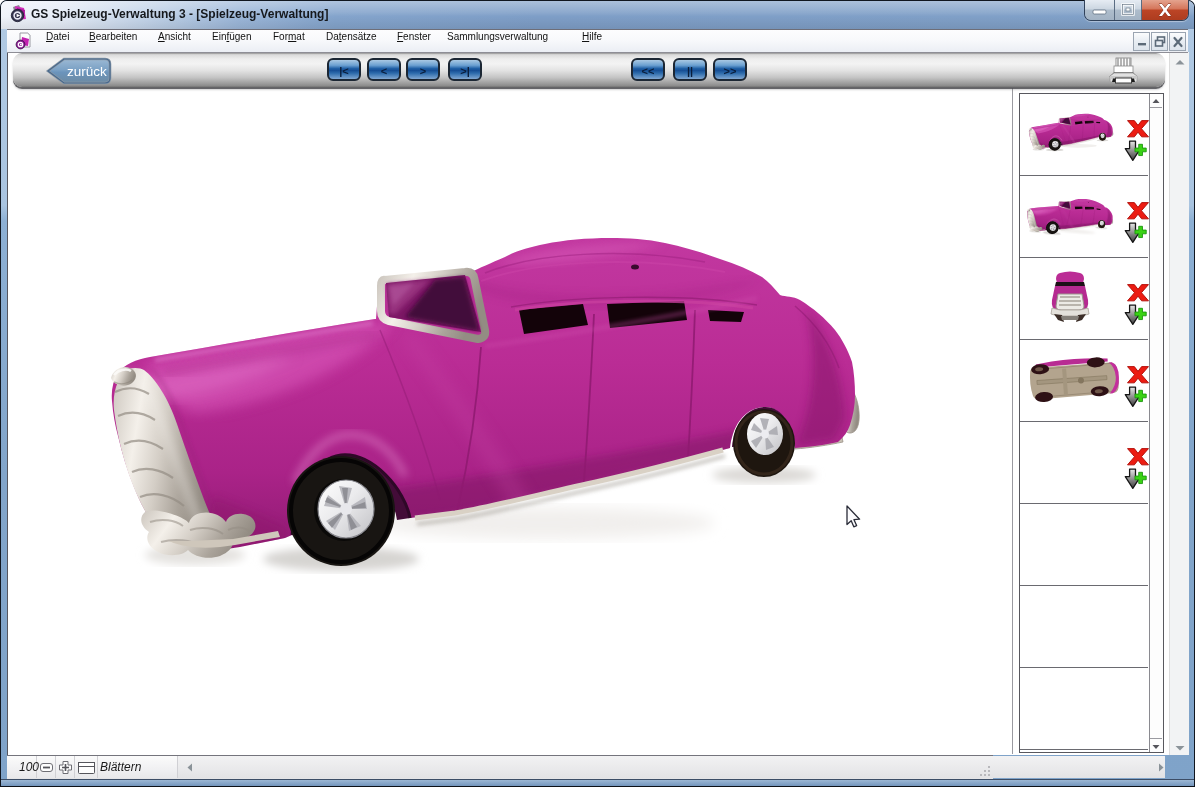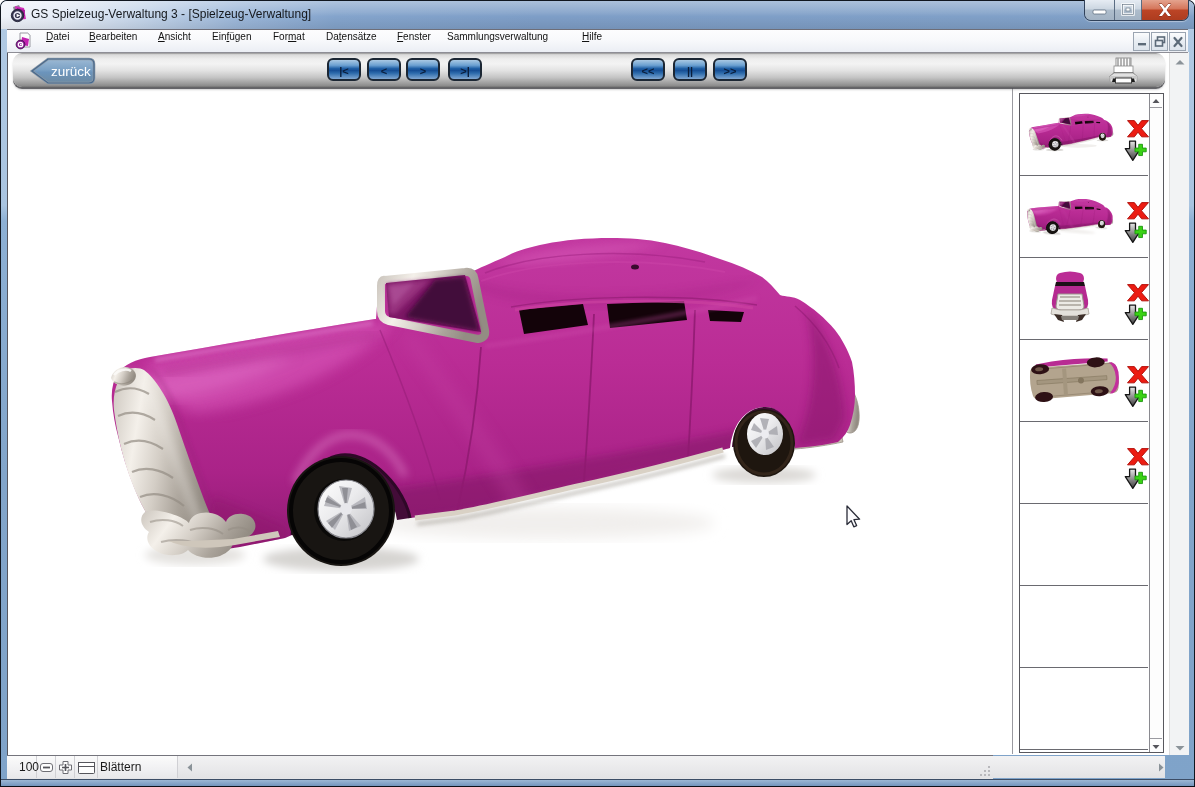--- a/index.html
+++ b/index.html
@@ -7,21 +7,21 @@
 #win{position:absolute;left:0;top:0;width:1195px;height:787px;
   background:#8fadc9;border-radius:7px 7px 0 0;}
 #winborder{position:absolute;left:0;top:0;width:1193px;height:786px;border:1px solid #10161f;
   border-bottom:none;border-radius:7px 7px 0 0;
   background:linear-gradient(180deg,#c2d5ea 0%,#b0c9e3 4%,#a9c4e0 26%,#8db0d4 28%,#82a5ca 60%,#7fa3c9 100%);}
 
 #titlebar{position:absolute;left:1px;top:1px;width:1193px;height:28px;border-radius:6px 6px 0 0;
   background:linear-gradient(90deg,#eff3fa 0%,#e4ebf6 5%,#c3d4e9 12%,#9bb6d8 20%,#84a4cc 28%,#7e9ec7 45%,#81a1c8 100%);}
 #titlebar:after{content:"";position:absolute;left:0;top:0;width:100%;height:100%;border-radius:6px 6px 0 0;
   background:linear-gradient(180deg,rgba(255,255,255,.35) 0%,rgba(255,255,255,.12) 40%,rgba(0,0,0,0) 55%,rgba(0,0,0,.08) 100%);}
-#apptitle{position:absolute;left:31px;top:7px;font-size:12px;color:#15181c;z-index:3;}
+#apptitle{position:absolute;left:31px;top:7px;font-size:12px;color:#15181c;z-index:3;font-weight:bold;}
 #appicon{position:absolute;left:9px;top:4px;width:20px;height:20px;z-index:3;}
 
 #capbtns{position:absolute;left:1084px;top:0px;width:103px;height:20px;z-index:5;
   border:1px solid #30415a;border-top:none;border-radius:0 0 7px 7px;overflow:hidden;
   box-shadow:0 1px 1px rgba(255,255,255,.4);}
 .cb{position:absolute;top:0;height:20px;background:linear-gradient(180deg,#e6ecf3 0%,#ccd6e1 45%,#aebdcc 50%,#a3b3c4 100%);}
 #cb-min{left:0;width:29px;border-right:1px solid #5a6c82;}
 #cb-max{left:30px;width:26px;border-right:1px solid #5a6c82;}
 #cb-close{left:57px;width:46px;background:linear-gradient(180deg,#e4a38e 0%,#d4755a 45%,#bc4526 50%,#ad3c1f 100%);}
 
@@ -31,38 +31,38 @@
 .mi{position:absolute;top:1px;font-size:10px;color:#121212;margin-left:8px;}
 .mi u{text-decoration:underline;}
 #mdiicon{position:absolute;left:8px;top:2px;width:18px;height:18px;}
 #mdibtns{position:absolute;right:2px;top:2px;height:17px;z-index:3;font-size:0;}
 .mdib{display:inline-block;width:15px;height:17px;margin-left:1px;border:1px solid #9aa4b1;
   background:linear-gradient(180deg,#fbfcfd,#e8edf3 50%,#dde4ec 100%);position:relative;vertical-align:top;}
 
 #toolbar{position:absolute;left:13px;top:53px;width:1152px;height:34px;border-radius:9px;
   background:linear-gradient(180deg,#8f8f8f 0%,#dadada 5%,#eeeeee 18%,#f3f3f3 32%,#e2e2e2 52%,#c4c4c4 72%,#a0a0a0 88%,#8a8a8a 97%,#6f6f6f 100%);
   box-shadow:0 2px 0 rgba(73,73,76,.8),0 3px 2px rgba(120,120,125,.35);z-index:1;}
-#zurueck{position:absolute;left:15px;top:4px;width:66px;height:26px;}
+#zurueck{position:absolute;left:31px;top:4px;width:66px;height:26px;}
 .navb{position:absolute;top:5px;width:34px;height:23px;border-radius:6px;border:2px solid #1c2734;
   background:linear-gradient(180deg,#a9c8e3 0%,#6ba0d1 28%,#1f5fa5 45%,#174f95 55%,#2e6cac 70%,#80a7d2 100%);
   color:#0a1e3c;font-size:11px;font-weight:bold;text-align:center;line-height:23px;box-sizing:border-box;}
 
 #content{position:absolute;left:7px;top:52px;width:1162px;height:703px;background:#fff;
   border-left:1px solid #56565e;z-index:0;}
 
 #vscroll{position:absolute;left:1169px;top:52px;width:19px;height:703px;background:#f2f3f4;
   border-left:1px solid #dcdcdc;}
 
 #sideline{position:absolute;left:1012px;top:88px;width:1px;height:666px;background:#9a9aa0;}
 #listbox{position:absolute;left:1019px;top:93px;width:143px;height:658px;border:1px solid #58585e;background:#fff;}
 .cell{position:absolute;left:0px;width:128px;height:82px;border-bottom:1px solid #6a6a70;background:#fff;box-sizing:border-box;}
 #sbscroll{position:absolute;right:0;top:0;width:13px;height:658px;border-left:1px solid #8a8a90;background:#fdfdfd;}
 
 #statusbar{position:absolute;left:7px;top:755px;width:986px;height:23px;
-  background:linear-gradient(180deg,#fafafa,#eeeeee 60%,#e4e4e6 100%);border-top:1px solid #74747c;z-index:2;}
+  background:linear-gradient(180deg,#fafafa,#eeeeee 60%,#e4e4e6 100%);border-top:1px solid #74747c;z-index:2;font-style:italic;}
 #botborder{position:absolute;left:1px;top:779px;width:1193px;height:7px;
   background:linear-gradient(180deg,#9db8d4,#7b9cc2 70%,#6c8db4 100%);border-top:1px solid #3c4d66;}
 #blackbottom{position:absolute;left:0;top:786px;width:1195px;height:1px;background:#0d1118;}
 .t{position:absolute;}
 #printer{position:absolute;left:1093px;top:4px;width:34px;height:30px;}
 #vscroll svg{position:absolute;left:3px;}
 .sb-arr{position:absolute;left:0;width:12px;height:13px;background:#fdfdfd;}
 #statusbar .seg{position:absolute;top:0;height:22px;border-right:1px solid #d0d0d4;background:linear-gradient(180deg,#fbfbfb,#f0f0f2 60%,#e8e8ea);}
 #statusbar .txt{position:absolute;top:4px;font-size:12px;color:#1a1a1a;}
 #hscrolltrough{position:absolute;left:171px;top:0px;width:987px;height:22px;background:linear-gradient(180deg,#f2f2f3,#e9e9eb 60%,#e2e2e4);}

